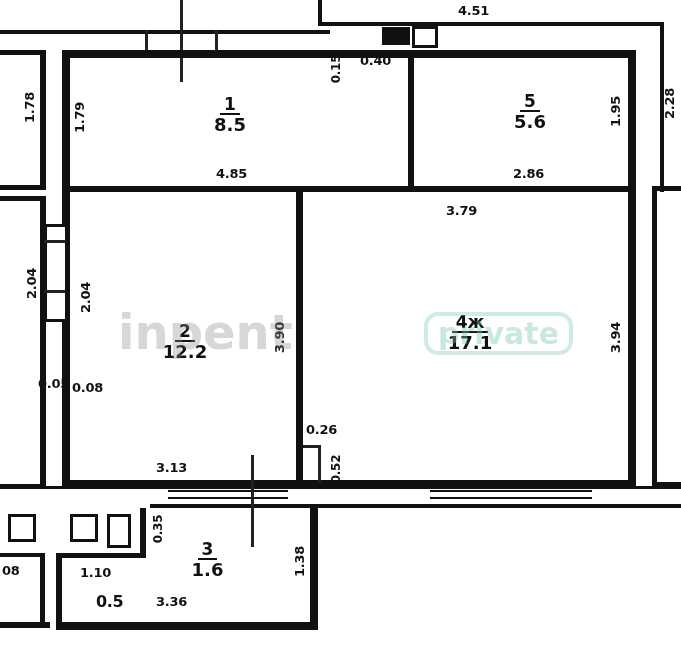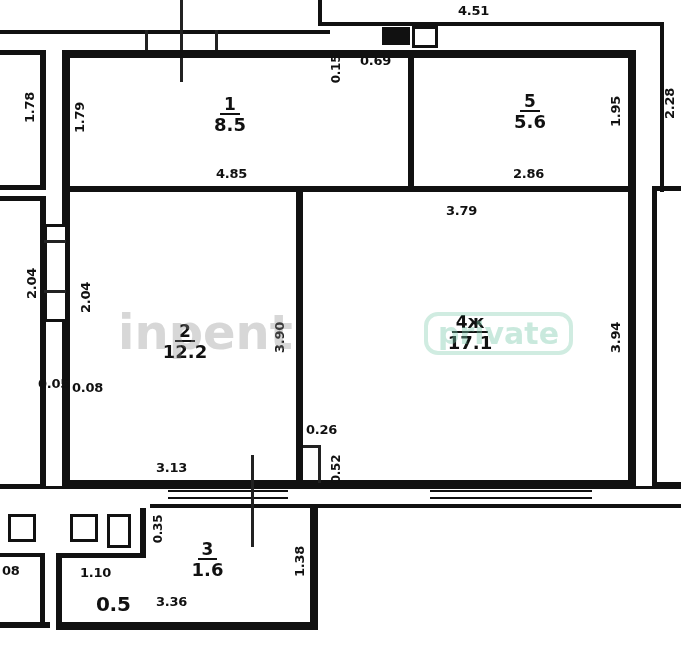--- a/index.html
+++ b/index.html
@@ -94,35 +94,35 @@
 </div>
 <div class="room" style="left:180px;top:540px;width:55px;">
   <span class="num">3</span>
   <span class="area">1.6</span>
 </div>
 
 <div class="lbl" style="left:216px;top:166px;">4.85</div>
 <div class="lbl vert" style="left:64px;top:110px;">1.79</div>
 <div class="lbl vert" style="left:14px;top:100px;">1.78</div>
 <div class="lbl vert" style="left:322px;top:62px;font-size:12px;">0.15</div>
-<div class="lbl" style="left:360px;top:53px;">0.69</div>
+<div class="lbl" style="left:360px;top:53px;">0.40</div>
 <div class="lbl" style="left:493px;top:166px;margin-left:20px;">2.86</div>
 <div class="lbl vert" style="left:600px;top:104px;">1.95</div>
 <div class="lbl vert" style="left:654px;top:96px;">2.28</div>
 <div class="lbl" style="left:446px;top:203px;">3.79</div>
 <div class="lbl vert" style="left:600px;top:330px;">3.94</div>
 <div class="lbl vert" style="left:264px;top:330px;">3.90</div>
 <div class="lbl" style="left:156px;top:460px;">3.13</div>
 <div class="lbl vert" style="left:16px;top:276px;">2.04</div>
 <div class="lbl vert" style="left:70px;top:290px;">2.04</div>
 <div class="lbl" style="left:0;top:376px;margin-left:38px;">0.05</div>
 <div class="lbl" style="left:72px;top:380px;">0.08</div>
 <div class="lbl" style="left:306px;top:422px;">0.26</div>
 <div class="lbl vert" style="left:322px;top:462px;font-size:12px;">0.52</div>
 <div class="lbl vert" style="left:284px;top:554px;">1.38</div>
 <div class="lbl vert" style="left:144px;top:522px;font-size:12px;">0.35</div>
 <div class="lbl" style="left:80px;top:565px;text-align:right;">1.10</div>
-<div class="lbl" style="left:96px;top:592px;font-size:20px;">0.5</div>
+<div class="lbl" style="left:96px;top:592px;font-size:16px;">0.5</div>
 <div class="lbl" style="left:156px;top:594px;">3.36</div>
 <div class="lbl" style="left:2px;top:563px;">08</div>
 
 <div class="watermark" style="left:118px;top:304px;">inpent</div>
 <div class="wm-badge" style="left:424px;top:312px;">private</div>
 
 </body></html>

